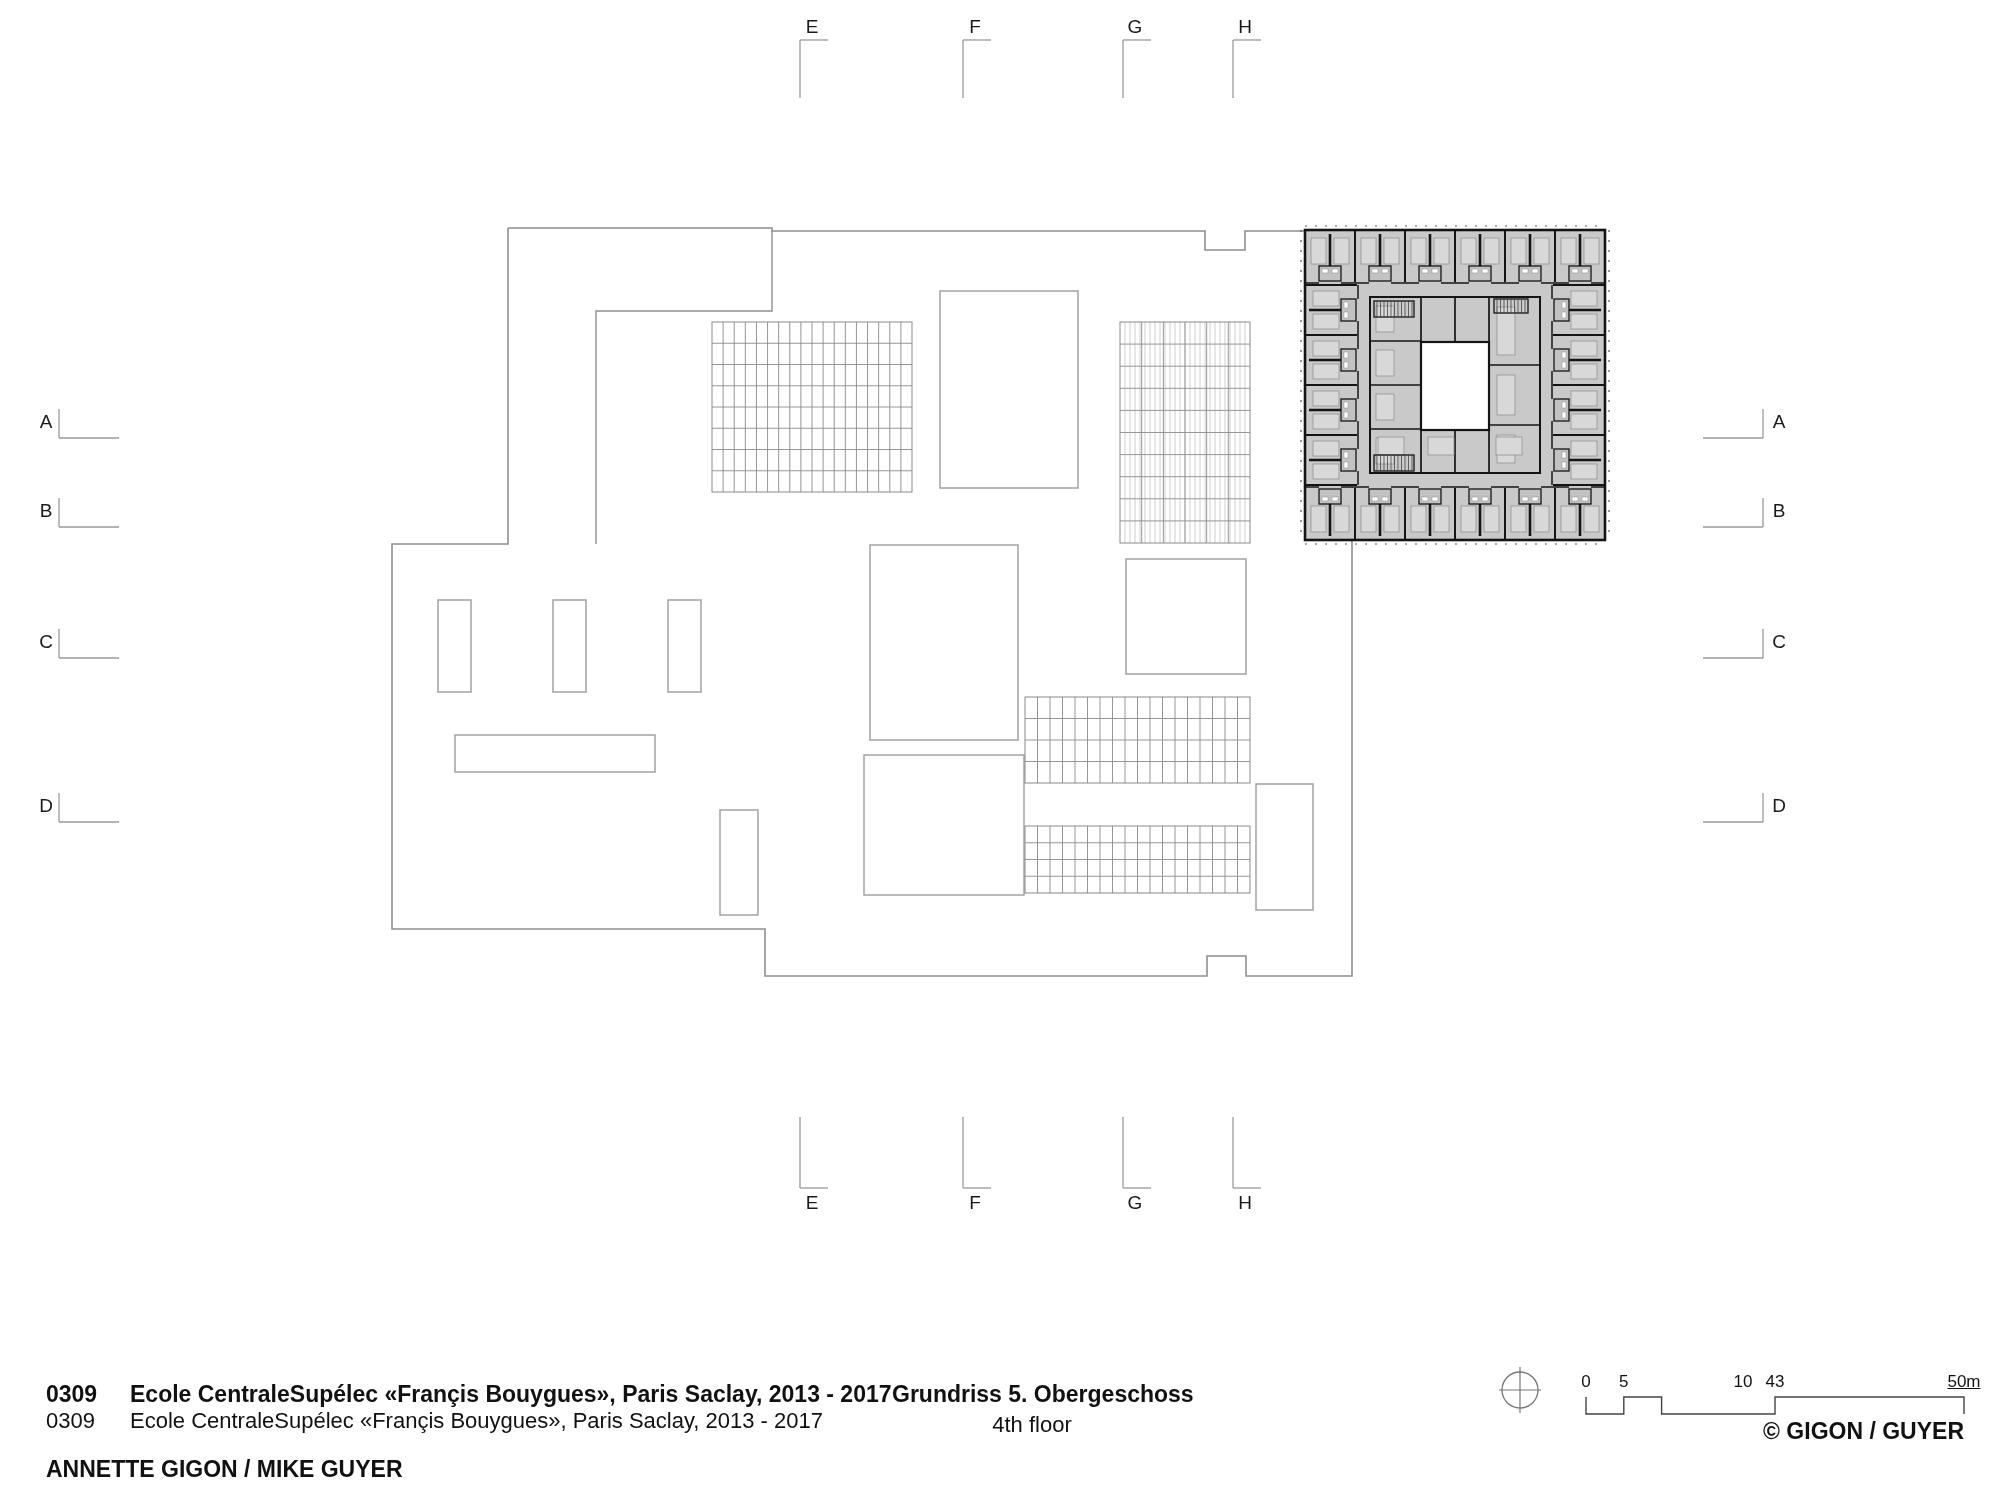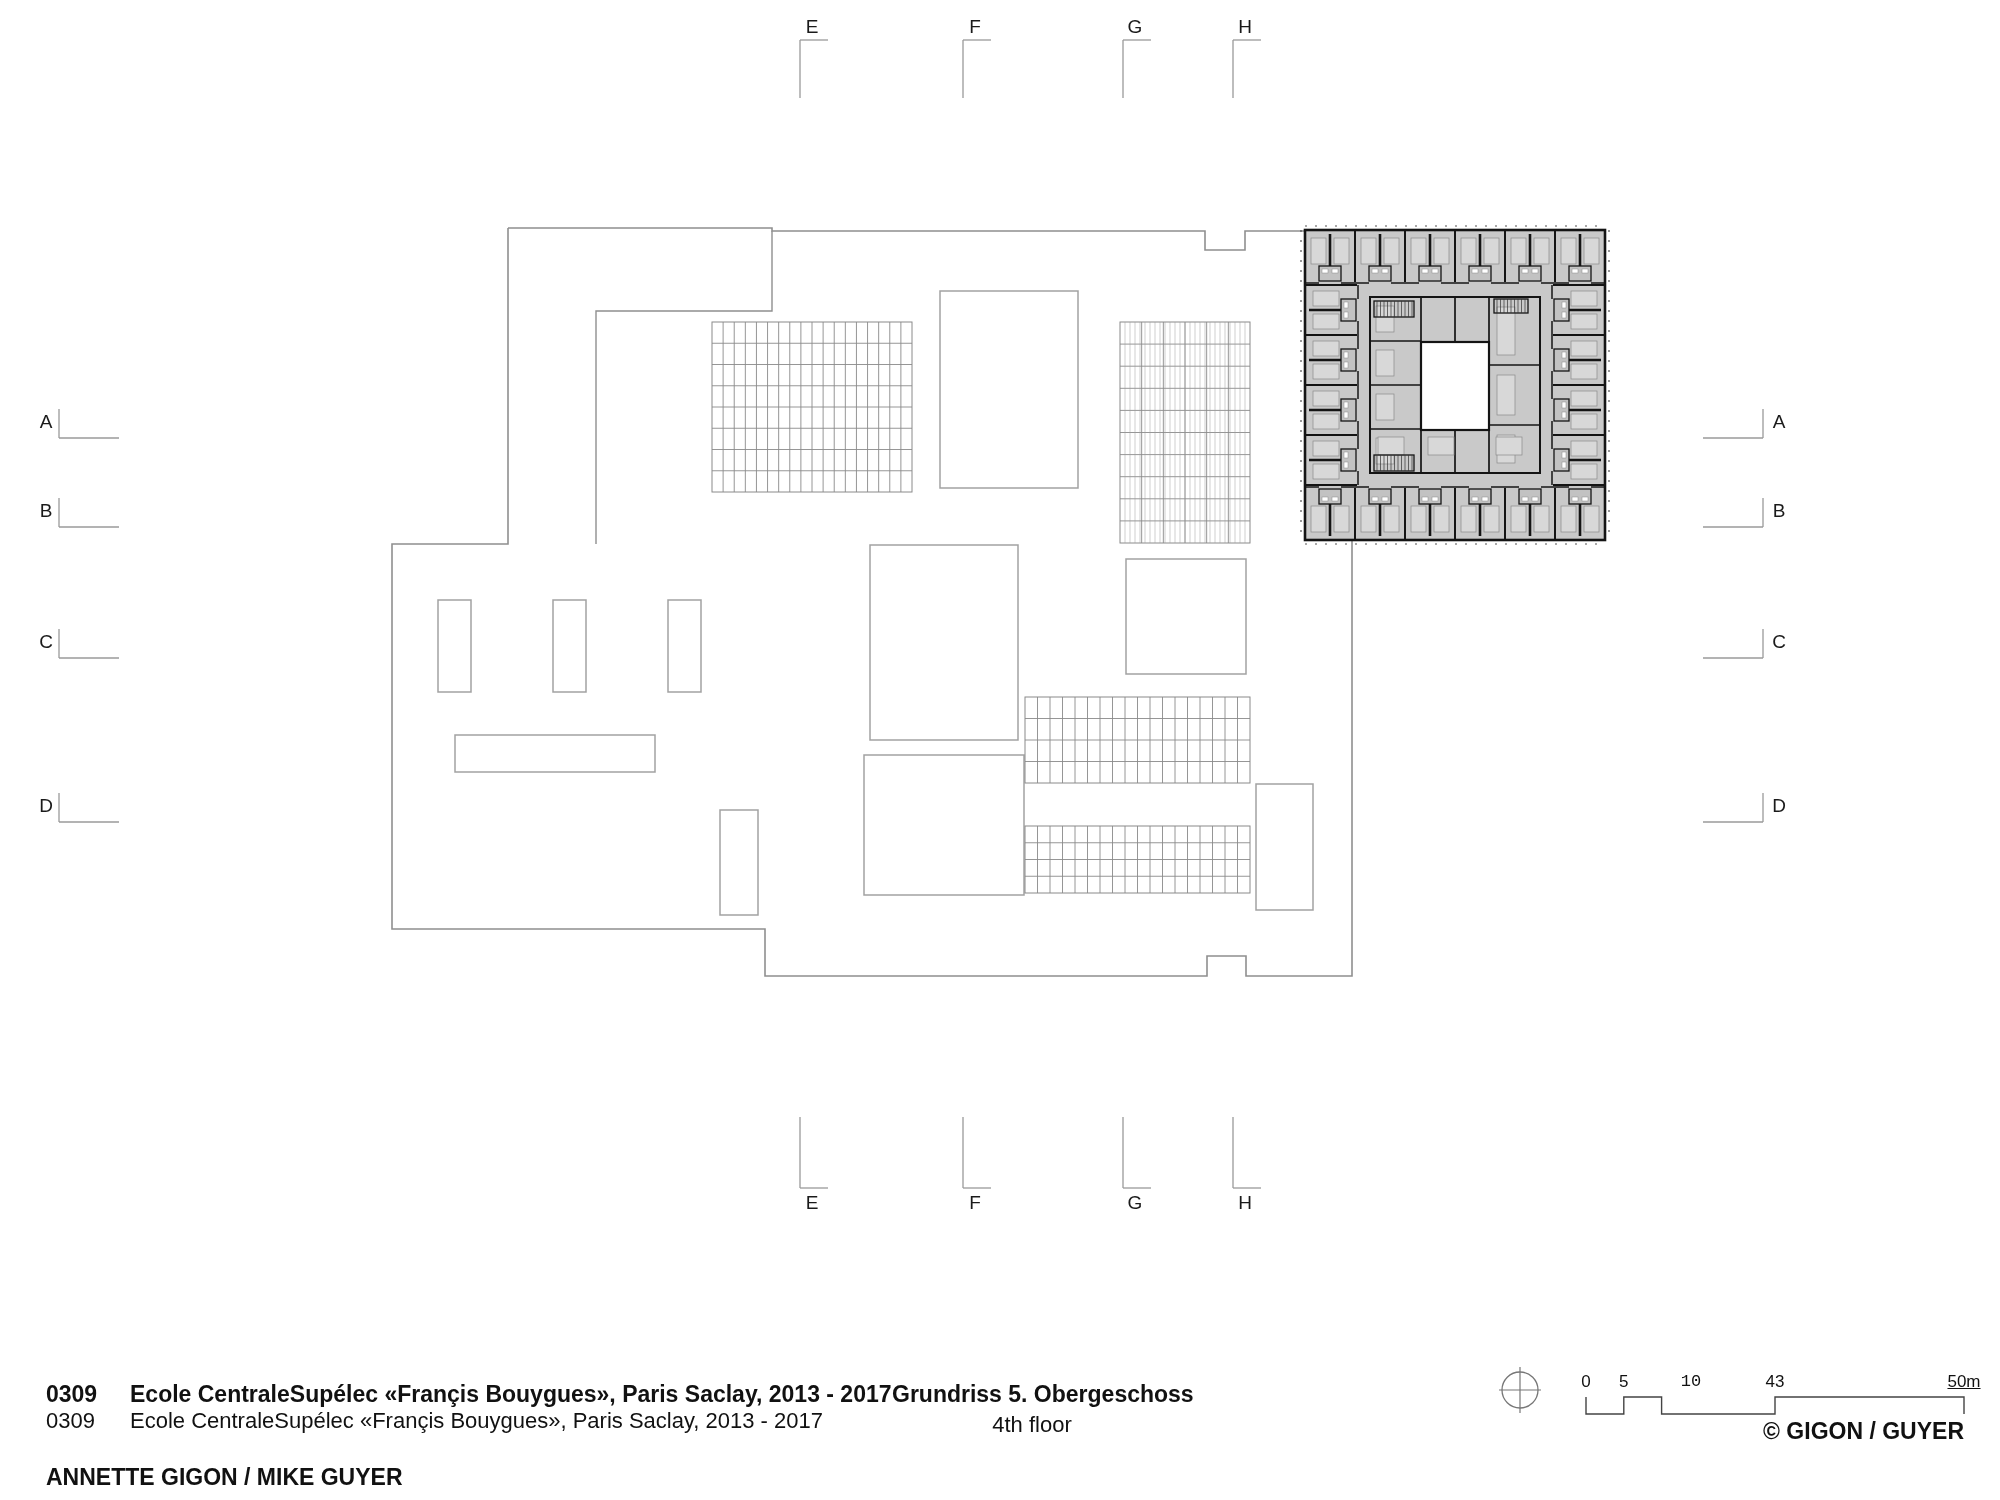--- a/index.html
+++ b/index.html
@@ -506,21 +506,21 @@
         <line x1="1499" y1="1390" x2="1541" y2="1390" stroke="#777" stroke-width="1.2"></line>
       </g>
     </svg>
 
   <div class="lbl t-bold" style="left:46px;top:1381px;">0309</div>
   <div class="lbl t-bold" style="left:130px;top:1381px;">Ecole CentraleSupélec «Françis Bouygues», Paris Saclay, 2013 - 2017</div>
   <div class="lbl t-reg" style="left:46px;top:1408px;">0309</div>
   <div class="lbl t-reg" style="left:130px;top:1408px;">Ecole CentraleSupélec «Françis Bouygues», Paris Saclay, 2013 - 2017</div>
   <div class="lbl t-bold" style="left:892px;top:1381px;">Grundriss 5. Obergeschoss</div>
   <div class="lbl t-reg" style="left:1032px;top:1412px;transform:translateX(-50%);">4th floor</div>
-  <div class="lbl t-bold" style="left:46px;top:1456px;margin-top:8px;">ANNETTE GIGON / MIKE GUYER</div>
+  <div class="lbl t-bold" style="left:46px;top:1456px;">ANNETTE GIGON / MIKE GUYER</div>
   <div class="lbl t-bold" style="right:36px;top:1392px;margin-top:26px;">© GIGON / GUYER</div>
 
   <div id="axis-labels">
       <div class="lbl axis-letter" style="left: 812px; top: 16px;">E</div>
       <div class="lbl axis-letter" style="left: 975px; top: 16px;">F</div>
       <div class="lbl axis-letter" style="left: 1135px; top: 16px;">G</div>
       <div class="lbl axis-letter" style="left: 1245px; top: 16px;">H</div>
       <div class="lbl axis-letter" style="left: 812px; top: 1192px;">E</div>
       <div class="lbl axis-letter" style="left: 975px; top: 1192px;">F</div>
       <div class="lbl axis-letter" style="left: 1135px; top: 1192px;">G</div>
@@ -530,17 +530,17 @@
       <div class="lbl axis-letter" style="left: 46px; top: 631px;">C</div>
       <div class="lbl axis-letter" style="left: 46px; top: 795px;">D</div>
       <div class="lbl axis-letter" style="left: 1779px; top: 411px;">A</div>
       <div class="lbl axis-letter" style="left: 1779px; top: 500px;">B</div>
       <div class="lbl axis-letter" style="left: 1779px; top: 631px;">C</div>
       <div class="lbl axis-letter" style="left: 1779px; top: 795px;">D</div>
     </div>
   <div id="scale-labels">
       <div class="lbl scale-num" style="left: 1586px; top: 1372px;">0</div>
       <div class="lbl scale-num" style="left: 1623.8px; top: 1372px;">5</div>
-      <div class="lbl scale-num" style="left: 1691px; top: 1372px; font-family: Liberation Mono, monospace;">10</div>
+      <div class="lbl scale-num" style="left: 1743px; top: 1372px;">10</div>
       <div class="lbl scale-num" style="left: 1775px; top: 1372px;">43</div>
       <div class="lbl scale-num" style="left: 1964px; top: 1372px; text-decoration: underline;">50m</div>
     </div>
 </div>
 
 </body></html>

